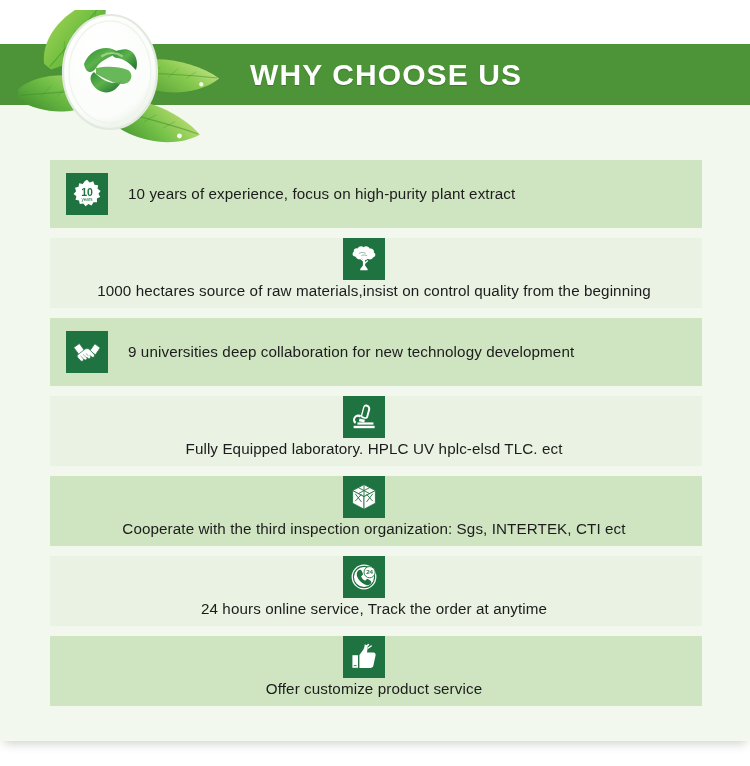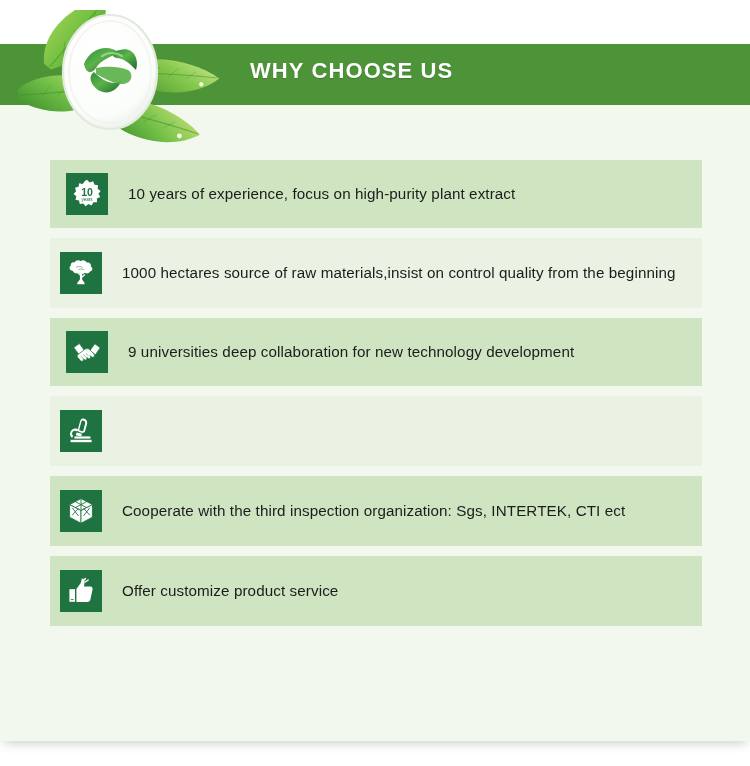--- a/index.html
+++ b/index.html
@@ -35,21 +35,21 @@
     height: 61px;
     background: #4d9337;
     z-index: 2;
   }
   .header-title {
     position: absolute;
     left: 250px;
     top: 58px;
     z-index: 6;
     color: #ffffff;
-    font-size: 22px;
+    font-size: 30px;
     font-weight: bold;
     letter-spacing: 1.1px;
     font-family: "Liberation Sans", sans-serif;
     text-shadow: 0 1px 1px rgba(0,0,0,0.18);
     white-space: nowrap;
   }
 
   
   .logo-wrap {
     position: absolute;
@@ -87,21 +87,21 @@
     align-items: center;
     width: 652px;
     box-sizing: border-box;
     padding: 0 14px 0 10px;
     margin-bottom: 10px;
   }
   .row.shade-a { background: #cfe5c1; }
   .row.shade-b { background: #e9f2e3; }
 
   .row-h1 { height: 68px; padding-left: 16px; }
-  .row-h2 { height: 70px; }
+  .row-h2 { height: 70px; flex-direction: column; }
 
   .icon-box {
     flex: 0 0 auto;
     width: 42px;
     height: 42px;
     background: #1f7340;
     display: flex;
     align-items: center;
     justify-content: center;
     margin-right: 20px;
@@ -256,20 +256,21 @@
                      M16.6 4.6 C 15.9 4.6, 15.4 5.3, 15.2 6.2 L 13.3 13.4 C 13.2 14, 13.4 14.4, 14 14.6
                      L 16.2 15.2 C 16.8 15.3, 17.2 15, 17.3 14.4 L 19.2 7.2 C 19.5 5.6, 18.3 4.6, 16.6 4.6 Z"></path>
             <path d="M10.6 16.4 L 16 17.8 L 15.2 20.6 L 9.8 19.2 Z"></path>
             <path d="M5.8 14 C 7.8 12, 10.8 12, 12.6 13.6 L 11 15.4 C 9.8 14.4, 8 14.4, 6.9 15.4
                      C 5.6 16.8, 5.8 18.8, 7.2 19.8 L 6.2 21.8 C 3.6 20.4, 3.2 16.4, 5.8 14 Z"></path>
             <path d="M4.6 23.8 L 25.6 23.8 L 25.6 26.2 L 4.6 26.2 Z"></path>
             <path d="M8.4 20.4 L 24.4 20.4 L 24.4 22.6 L 8.4 22.6 Z"></path>
           </g>
         </svg>
       </div>
+      <div class="row-text">Fully Equipped laboratory. HPLC UV hplc-elsd TLC. ect</div>
     </div>
 
     <div class="row shade-a row-h2">
       <div class="icon-box">
         <svg width="30" height="30" viewBox="0 0 30 30" xmlns="http://www.w3.org/2000/svg">
           <g fill="#ffffff" stroke="#1f7340" stroke-width="0.85" stroke-linejoin="round">
             <path d="M15 2.6 L 26.4 8.6 L 15 14.6 L 3.6 8.6 Z"></path>
             <path d="M3.6 8.6 L 15 14.6 L 15 27.2 L 3.6 21.2 Z"></path>
             <path d="M26.4 8.6 L 15 14.6 L 15 27.2 L 26.4 21.2 Z"></path>
           </g>
@@ -278,20 +279,36 @@
             <path d="M9.3 5.6 L 20.7 11.6"></path>
             <path d="M20.7 5.6 L 9.3 11.6"></path>
             <path d="M6.4 12 L 12.2 19.6 M12.2 12.6 L 6.4 19"></path>
             <path d="M23.6 12 L 17.8 19.6 M17.8 12.6 L 23.6 19"></path>
           </g>
         </svg>
       </div>
       <div class="row-text">Cooperate with the third inspection organization: Sgs, INTERTEK, CTI ect</div>
     </div>
 
+    <div class="row shade-b row-h2">
+      <div class="icon-box">
+        <svg width="30" height="30" viewBox="0 0 30 30" xmlns="http://www.w3.org/2000/svg">
+          <circle cx="15" cy="15" r="12.4" fill="#ffffff"></circle>
+          <circle cx="15" cy="15" r="10.6" fill="none" stroke="#1f7340" stroke-width="1.1"></circle>
+          <path d="M9.4 8.4 C 10.8 7.4, 12.2 7.9, 12.8 9.2 L 13.8 11.2 C 14.2 12.1, 13.9 12.9, 13.1 13.5
+                   L 12.1 14.2 C 12.8 16.1, 14.3 17.8, 16.2 18.8 L 17 17.8
+                   C 17.6 17, 18.5 16.8, 19.3 17.3 L 21.2 18.4 C 22.4 19.1, 22.7 20.6, 21.7 21.8
+                   C 20.4 23.4, 18 23.6, 15.4 22.3 C 12.4 20.8, 9.6 18, 8.3 14.9
+                   C 7.2 12.3, 7.7 9.8, 9.4 8.4 Z" fill="#1f7340"></path>
+          <circle cx="20.6" cy="10.2" r="5.6" fill="#ffffff" stroke="#1f7340" stroke-width="0.9"></circle>
+          <text x="20.6" y="12.4" font-family="'Liberation Sans', sans-serif" font-size="6.2" font-weight="bold" fill="#1f7340" text-anchor="middle">24</text>
+        </svg>
+      </div>
+      <div class="row-text">24 hours online service, Track the order at anytime</div>
+    </div>
 
     <div class="row shade-a row-h2">
       <div class="icon-box">
         <svg width="30" height="30" viewBox="0 0 30 30" xmlns="http://www.w3.org/2000/svg">
           <g fill="#ffffff">
             <path d="M3.4 13.2 L 9 13.2 L 9 25.8 L 3.4 25.8 Z"></path>
             <path d="M10.4 13 L 14.4 7.4 C 15.2 6.2, 15.6 5, 15.6 3.6 L 15.6 2.6
                      C 17.6 2.6, 18.8 4.2, 18.6 6.2 L 18 10.4 L 24.4 10.4
                      C 26 10.4, 27 11.8, 26.6 13.3 L 24.4 23.6 C 24.1 25, 22.9 25.9, 21.5 25.9
                      L 10.4 25.9 Z"></path>

